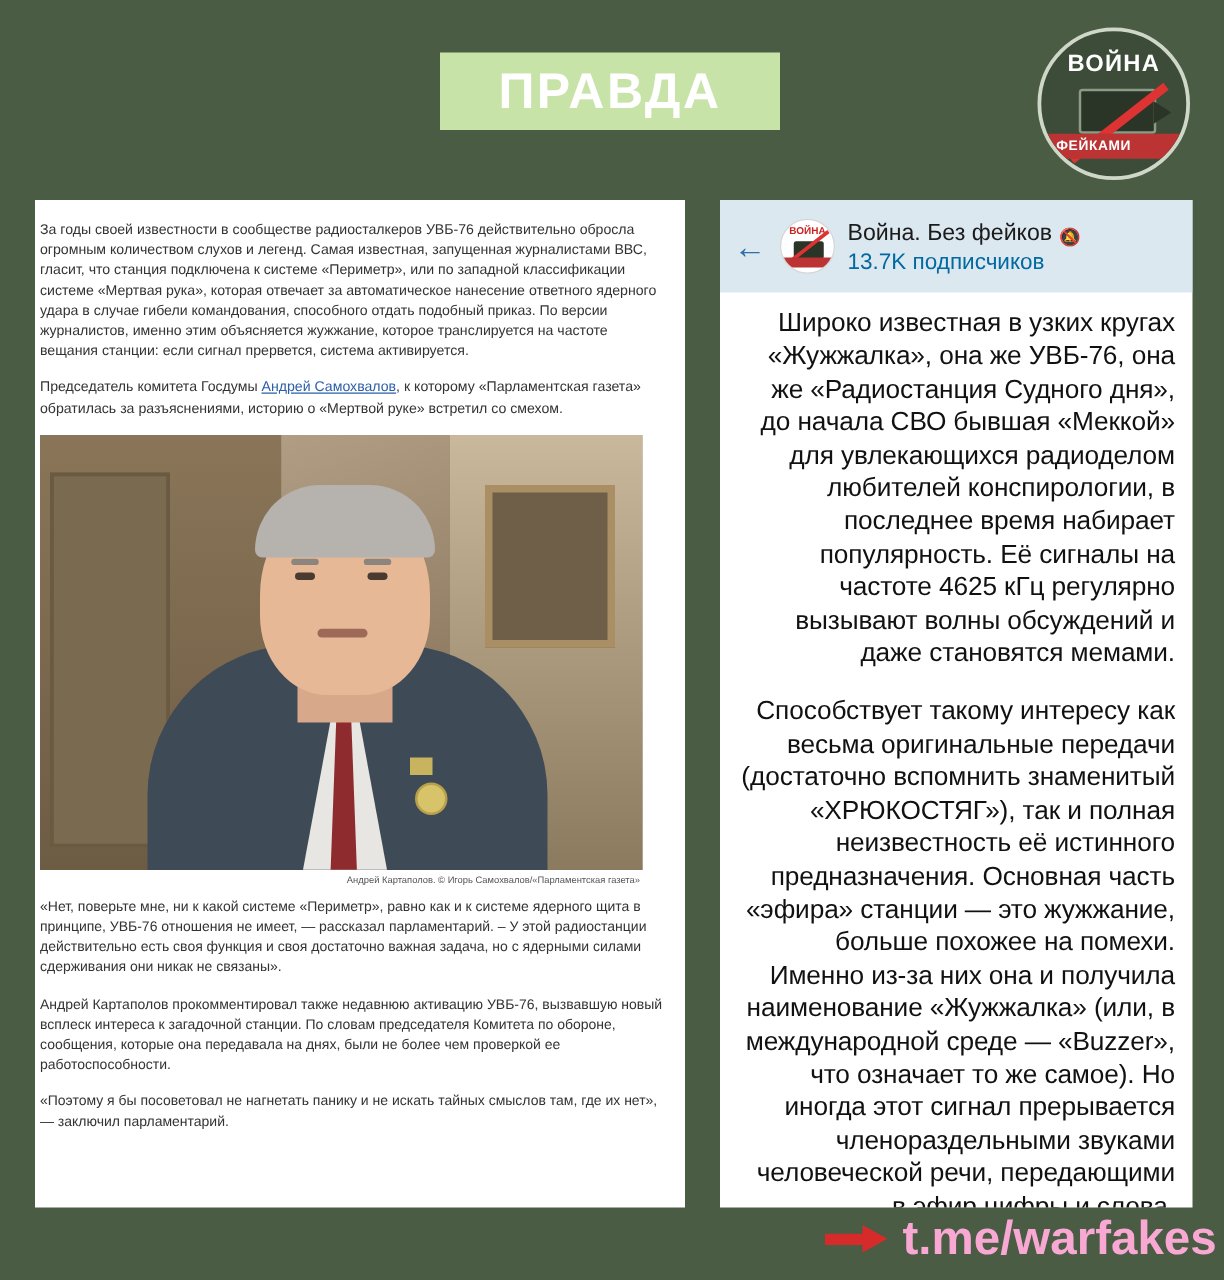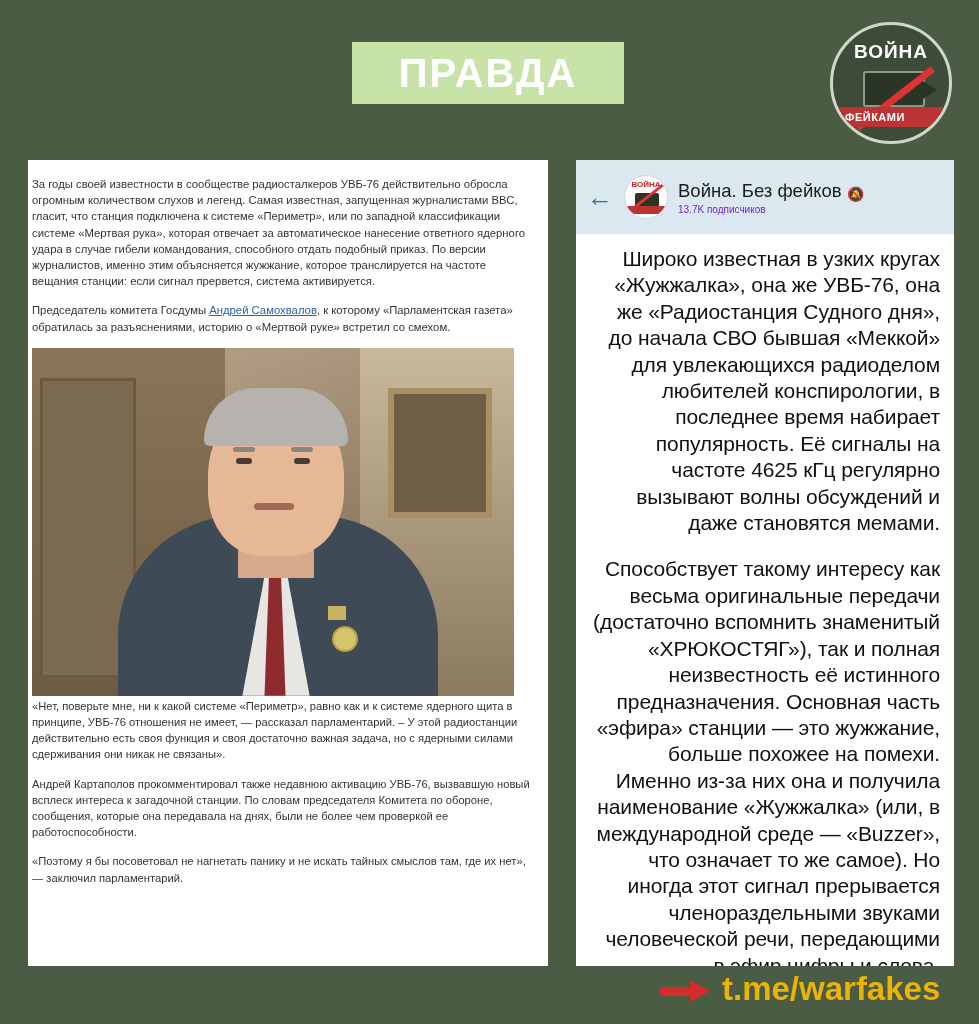--- a/index.html
+++ b/index.html
@@ -129,21 +129,21 @@
     border:1px solid #d6d6d6; overflow:hidden; flex:0 0 44px;
   }
   .tg-ava .a-top { position:absolute; left:0; top:4px; width:100%; text-align:center; color:#c22; font-size:8px; font-weight:bold; }
   .tg-ava .a-cam { position:absolute; left:10px; top:17px; width:24px; height:14px; background:#2a3427; border-radius:2px; }
   .tg-ava .a-bar { position:absolute; left:0; bottom:4px; width:100%; height:8px; background:#b33; }
   .tg-ava .a-slash { position:absolute; left:2px; top:20px; width:40px; height:3px; background:#d33; transform:rotate(-38deg); }
   .tg-names { display:flex; flex-direction:column; justify-content:center; }
   .tg-title-row { display:flex; align-items:flex-end; gap:6px; }
   .tg-title { font-size:18.5px; color:#1b1b1b; font-weight:400; }
   .tg-mute { font-size:14px; color:#8b9aa5; }
-  .tg-sub { font-size:10px; color:#6d28d9; margin-top:2px; }
+  .tg-sub { font-size:18px; color:#0369a1; margin-top:2px; }
 
   .tg-body { padding:12px 14px 10px 16px; }
   .tg-body p {
     margin:0 0 20px 0;
     font-size:21px; line-height:26.4px; color:#111; letter-spacing:-0.1px;
     font-family:"Liberation Sans", sans-serif;
     text-align:right;
   }
   .tg-body p:last-child { margin-bottom:0; }
 
@@ -151,21 +151,21 @@
   .footer { position:absolute; left:0; bottom:0; width:979px; height:58px; }
   .arrow {
     position:absolute; left:660px; top:14px; width:52px; height:22px;
   }
   .arrow .shaft { position:absolute; left:0; top:7px; width:32px; height:9px; background:#d62b2b; }
   .arrow .head {
     position:absolute; left:30px; top:0; width:0; height:0;
     border-left:20px solid #d62b2b; border-top:11px solid transparent; border-bottom:11px solid transparent;
   }
   .tme {
-    position:absolute; left:722px; top:4px; font-size:33px; font-weight:bold; color:#eab308;
+    position:absolute; left:722px; top:4px; font-size:38px; font-weight:bold; color:#f9a8d4;
     letter-spacing:0px;
   }
 </style>
 </head>
 <body>
 
 <div class="page">
 
   <div class="header">
     <div class="pravda-banner">
@@ -202,20 +202,21 @@
         <div class="head"></div>
         <div class="hair"></div>
         <div class="brow l"></div>
         <div class="brow r"></div>
         <div class="eye l"></div>
         <div class="eye r"></div>
         <div class="mouth"></div>
         <div class="medal2"></div>
         <div class="medal"></div>
       </div>
+      <div class="caption">Андрей Картаполов. © Игорь Самохвалов/«Парламентская газета»</div>
     </div>
 
     <p class="small">«Нет, поверьте мне, ни к какой системе «Периметр», равно как и к системе ядерного щита в принципе, УВБ-76 отношения не имеет, — рассказал парламентарий. – У этой радиостанции действительно есть своя функция и своя достаточно важная задача, но с ядерными силами сдерживания они никак не связаны».</p>
     <p class="small">Андрей Картаполов прокомментировал также недавнюю активацию УВБ-76, вызвавшую новый всплеск интереса к загадочной станции. По словам председателя Комитета по обороне, сообщения, которые она передавала на днях, были не более чем проверкой ее работоспособности.</p>
     <p class="small">«Поэтому я бы посоветовал не нагнетать панику и не искать тайных смыслов там, где их нет», — заключил парламентарий.</p>
   </div>
 
   <div class="tg">
     <div class="tg-header">
       <div class="tg-back">←</div>

